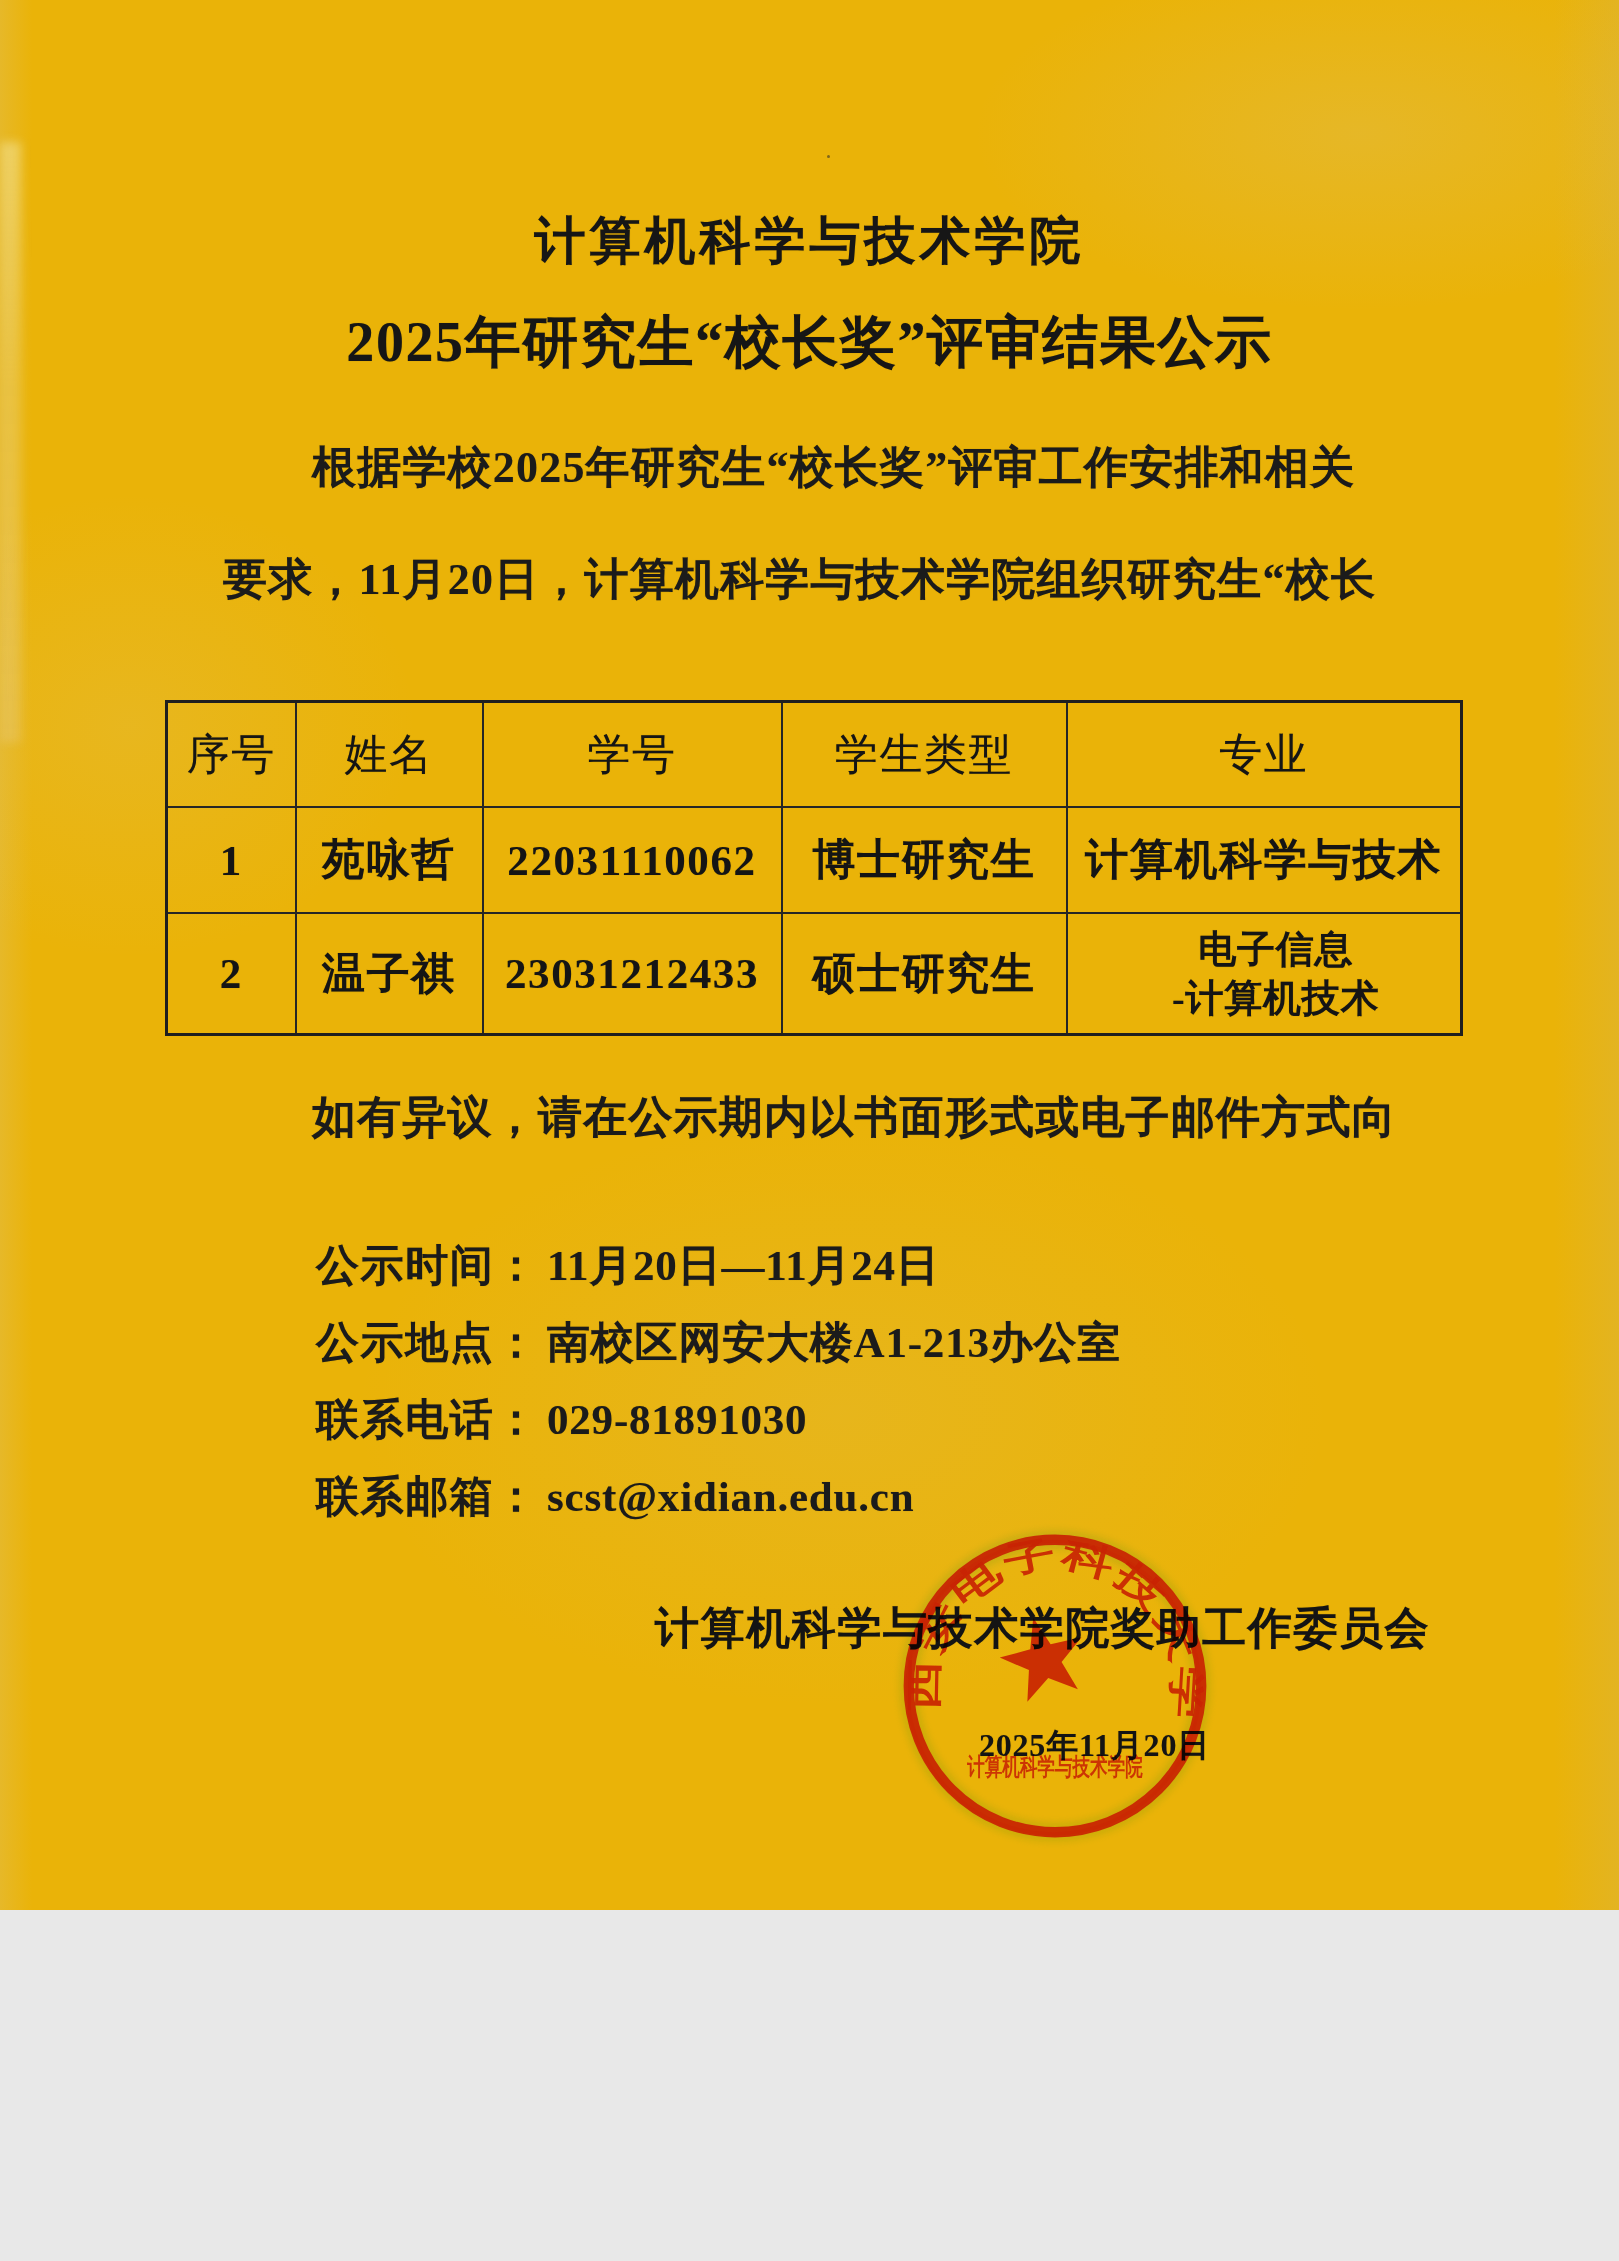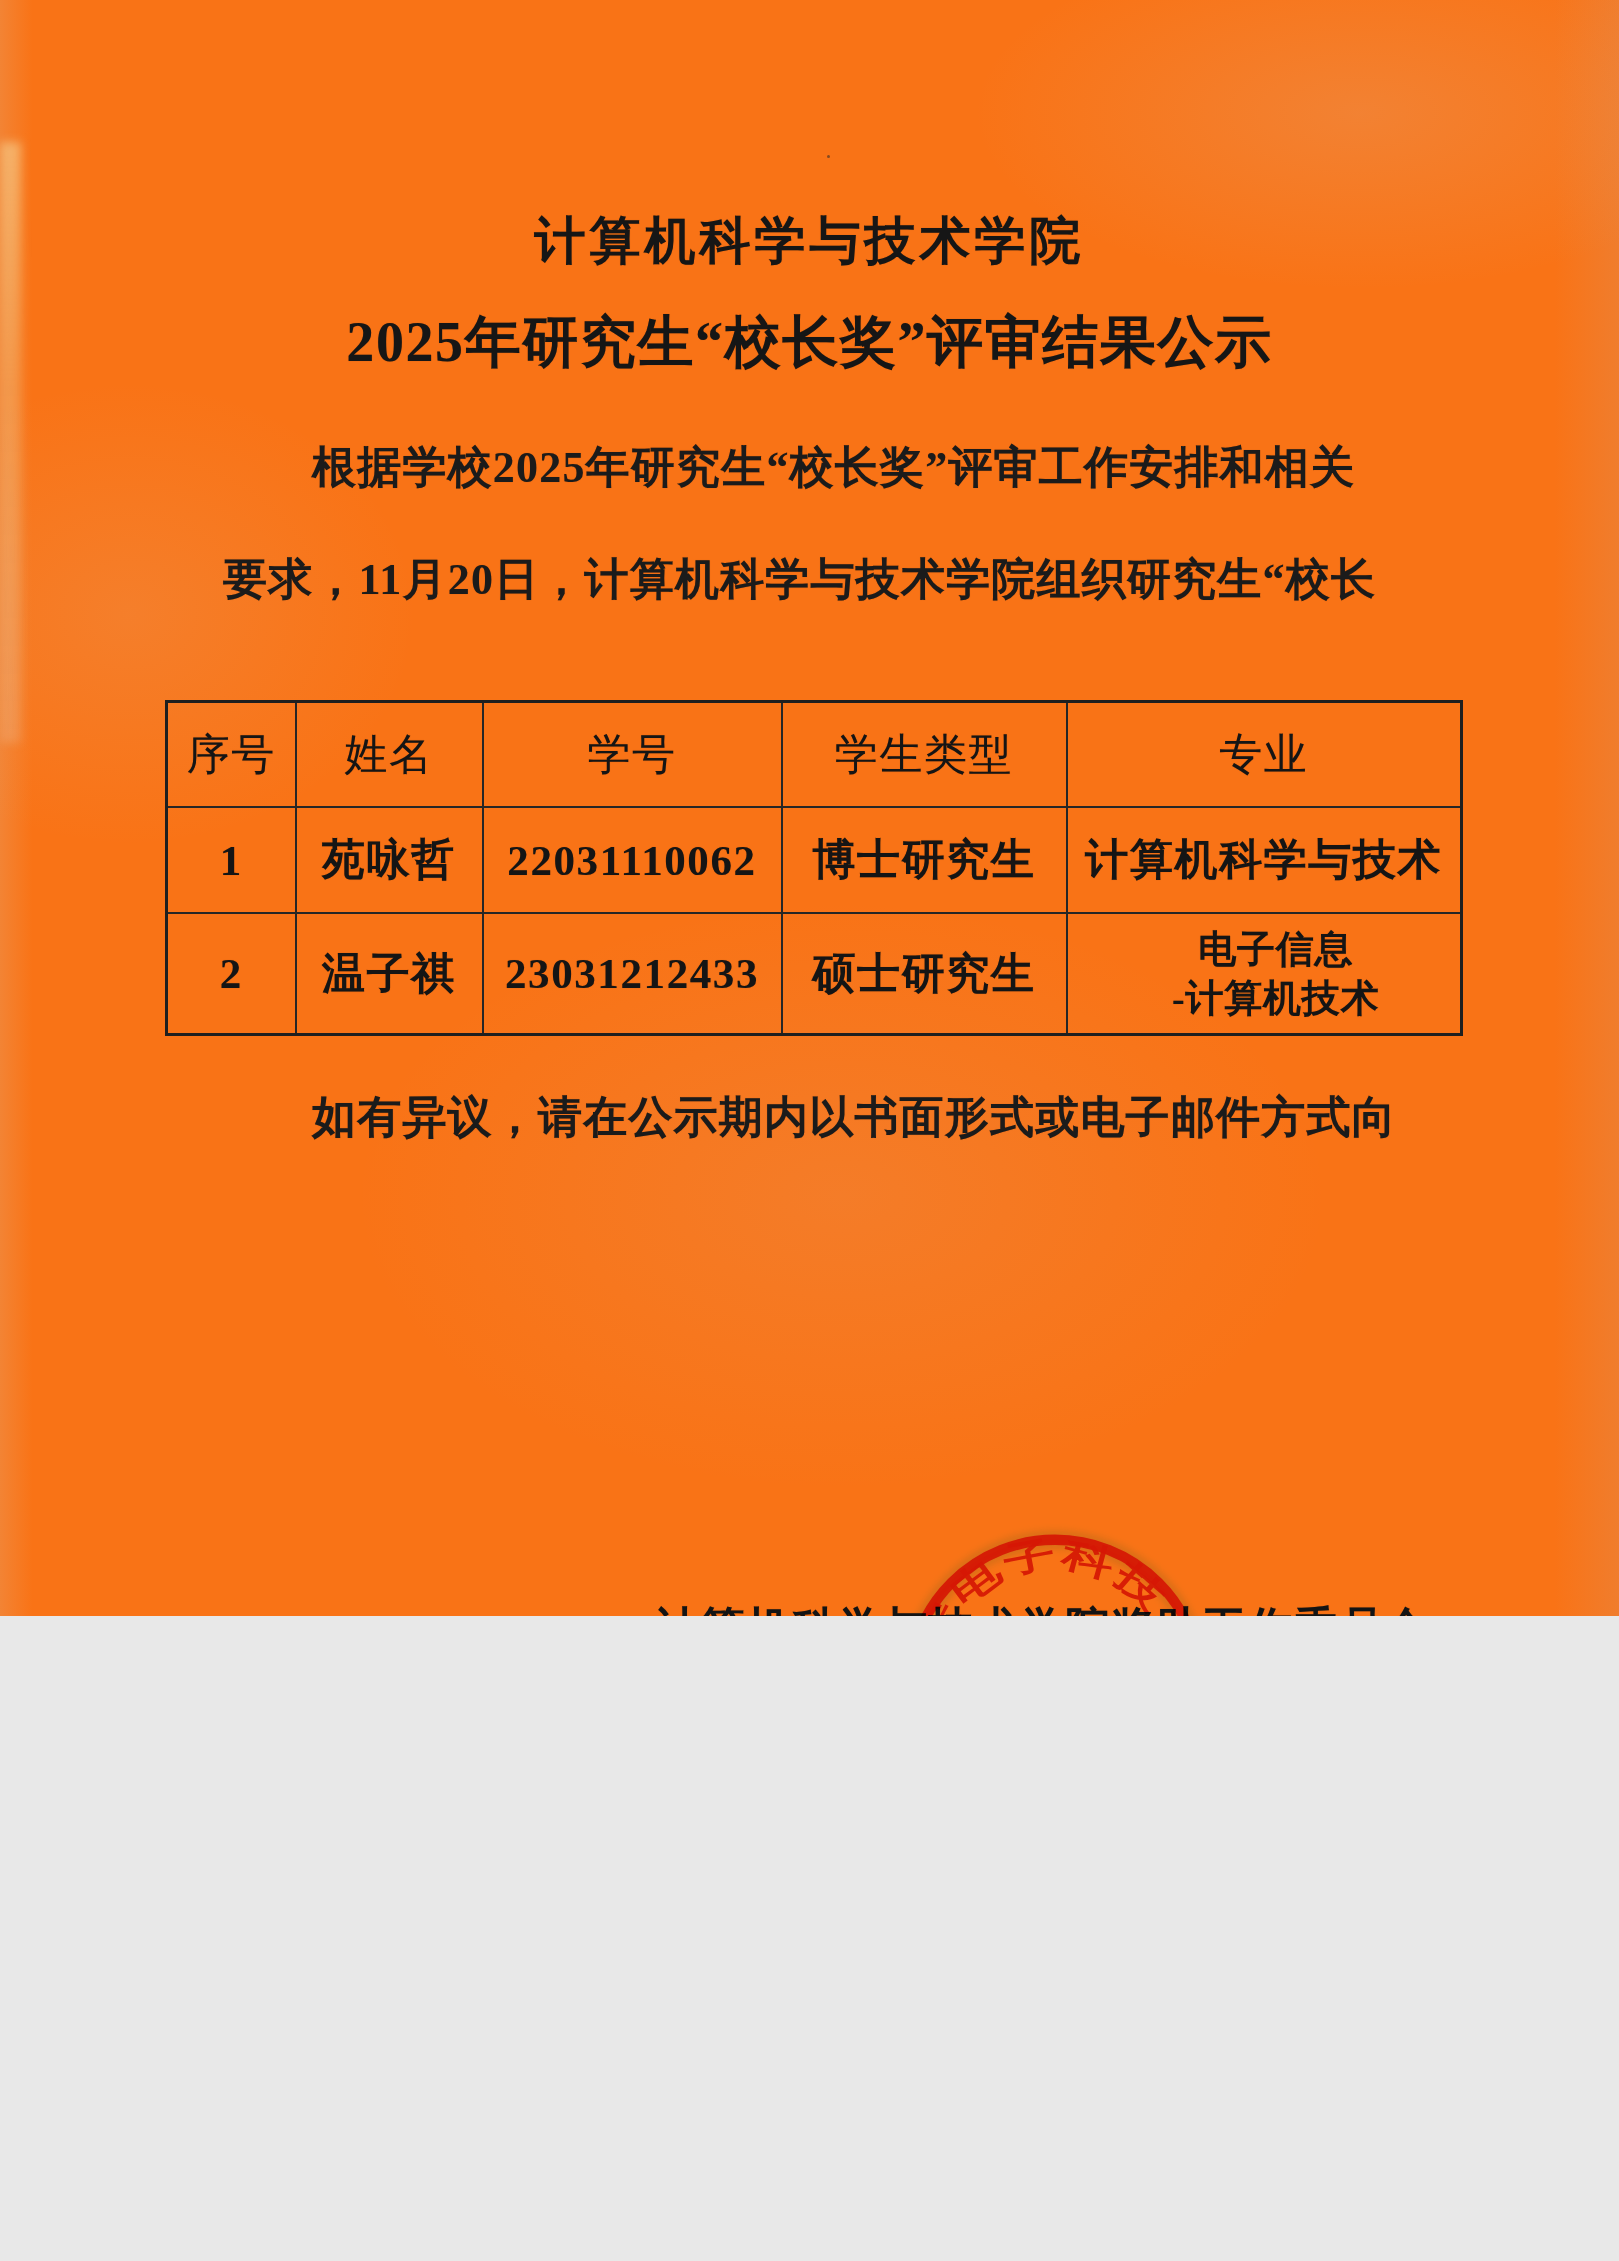--- a/index.html
+++ b/index.html
@@ -1,20 +1,20 @@
 <!DOCTYPE html>
 <html style="font-size:12.7px"><head>
 <meta charset="utf-8">
 <style>
   html,body{margin:0;padding:0;background:#e8e8e8;}
   .page{
     position:relative;
-    width:1619px;height:1616px;
+    width:1619px;height:1910px;
     margin:0 auto;
-    background:#f97316;
+    background:#eab308;
     overflow:hidden;
     font-family:"Liberation Serif","DejaVu Serif",serif;
     color:#1d1d1d;
   }
   
   .page::before{
     content:"";position:absolute;inset:0;pointer-events:none;
     background:
       radial-gradient(553px 253px at 84% 7%, rgba(208,206,198,.16), transparent 70%),
       radial-gradient(411px 332px at 8% 38%, rgba(216,210,192,.12), transparent 70%),
@@ -136,20 +136,38 @@
         <div class="major-lines">-计算机技术</div>
       </td>
     </tr>
   </tbody>
     </table>
 
   <div class="para objection">
     <div class="line indent soft">如有异议，请在公示期内以书面形式或电子邮件方式向</div>
   </div>
 
+  <div class="contact">
+    <div class="contact-row">
+      <span class="clabel soft">公示时间：</span>
+      <span class="cvalue soft">11月20日—11月24日</span>
+    </div>
+    <div class="contact-row">
+      <span class="clabel soft">公示地点：</span>
+      <span class="cvalue soft">南校区网安大楼A1-213办公室</span>
+    </div>
+    <div class="contact-row">
+      <span class="clabel soft">联系电话：</span>
+      <span class="cvalue soft">029-81891030</span>
+    </div>
+    <div class="contact-row">
+      <span class="clabel soft">联系邮箱：</span>
+      <span class="cvalue soft">scst@xidian.edu.cn</span>
+    </div>
+  </div>
 
   <div class="signature soft">计算机科学与技术学院奖助工作委员会</div>
   <div class="date soft">2025年11月20日</div>
 
   <svg class="stamp" viewBox="0 0 420 420" aria-hidden="true">
     <defs>
       <filter id="halo-blur" x="-20%" y="-20%" width="140%" height="140%">
         <feGaussianBlur stdDeviation="5"></feGaussianBlur>
       </filter>
       <path id="seal-arc" d="M 65.1 248.8 A 150 150 0 1 1 354.9 248.8" fill="none"></path>

